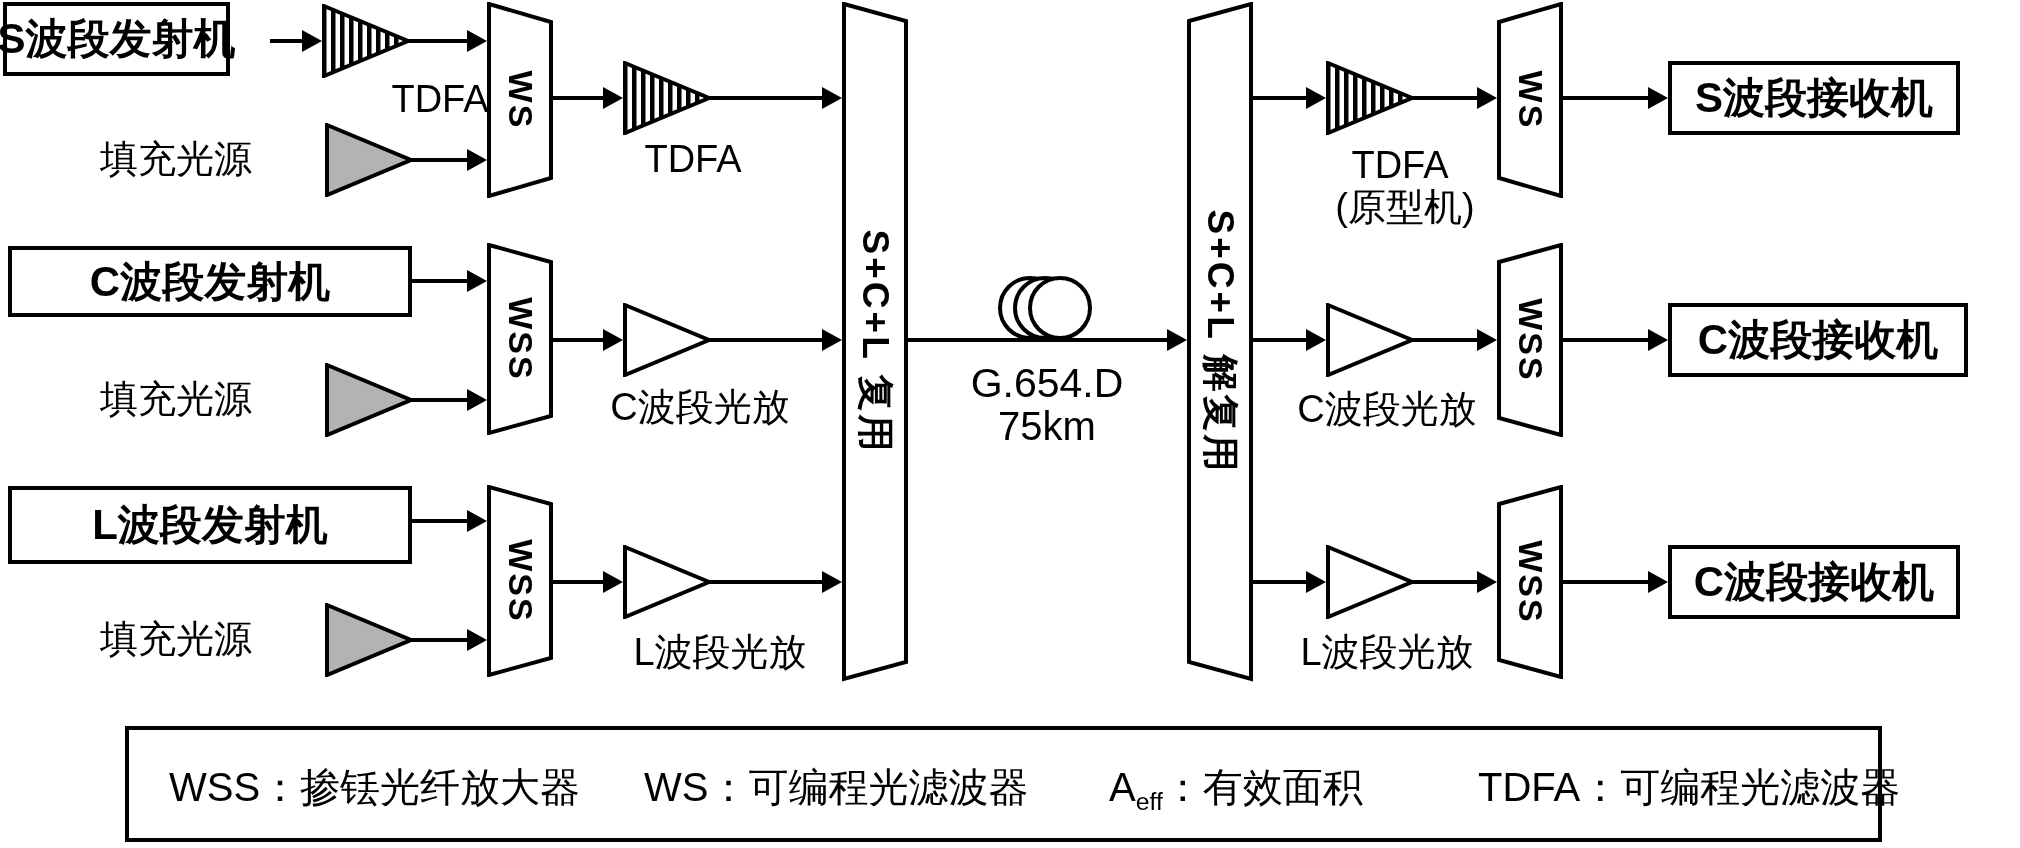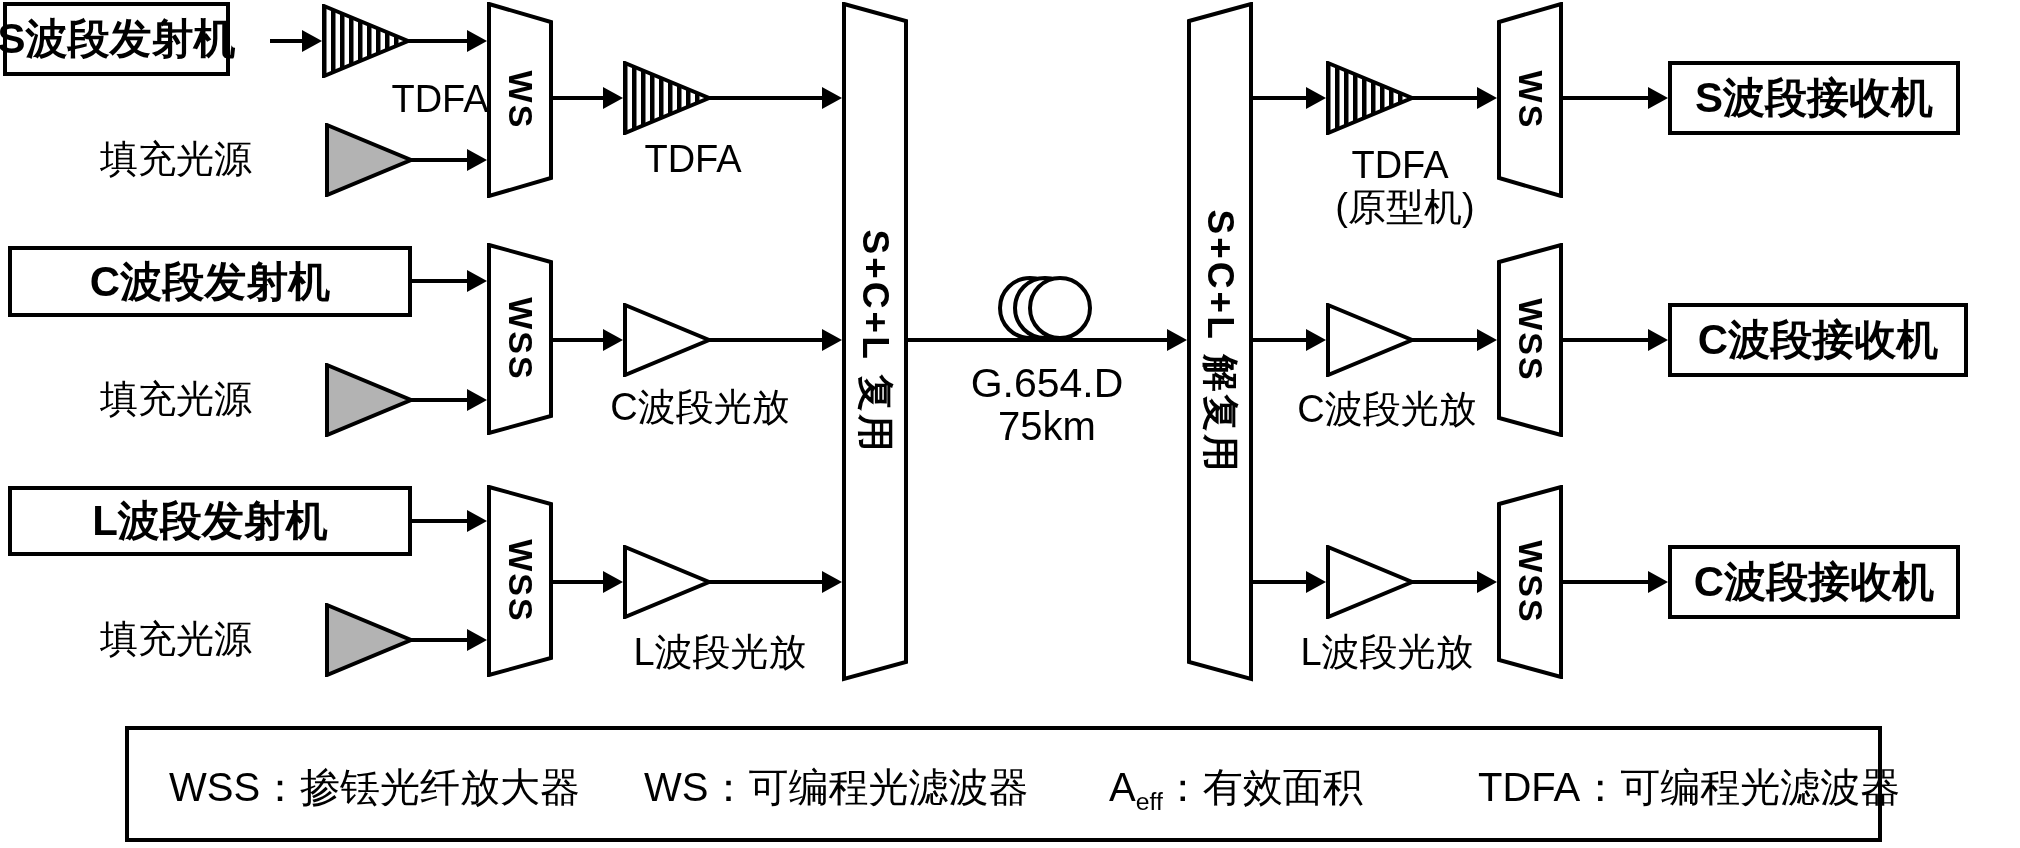--- a/index.html
+++ b/index.html
@@ -45,21 +45,21 @@
       </pattern>
     </defs>
   </svg>
 
   <div class="node-box" style="left:3px;top:2px;width:227px;height:74px;">
       <span>S波段发射机</span>
     </div>
   <div class="node-box" style="left:8px;top:246px;width:404px;height:71px;">
       <span>C波段发射机</span>
     </div>
-  <div class="node-box" style="left:8px;top:486px;width:404px;height:70px;">
+  <div class="node-box" style="left:8px;top:486px;width:404px;height:78px;">
       <span>L波段发射机</span>
     </div>
 
   <div class="lbl" style="left:90px;top:140px;width:172px;">填充光源</div>
   <div class="lbl" style="left:90px;top:380px;width:172px;">填充光源</div>
   <div class="lbl" style="left:90px;top:620px;width:172px;">填充光源</div>
 
   <div class="amp" style="left:322px;top:4px;">
     <svg width="90" height="74">
         <polygon points="2,2 86,37 2,72" fill="url(#hatch)" stroke="#000" stroke-width="4"></polygon>

